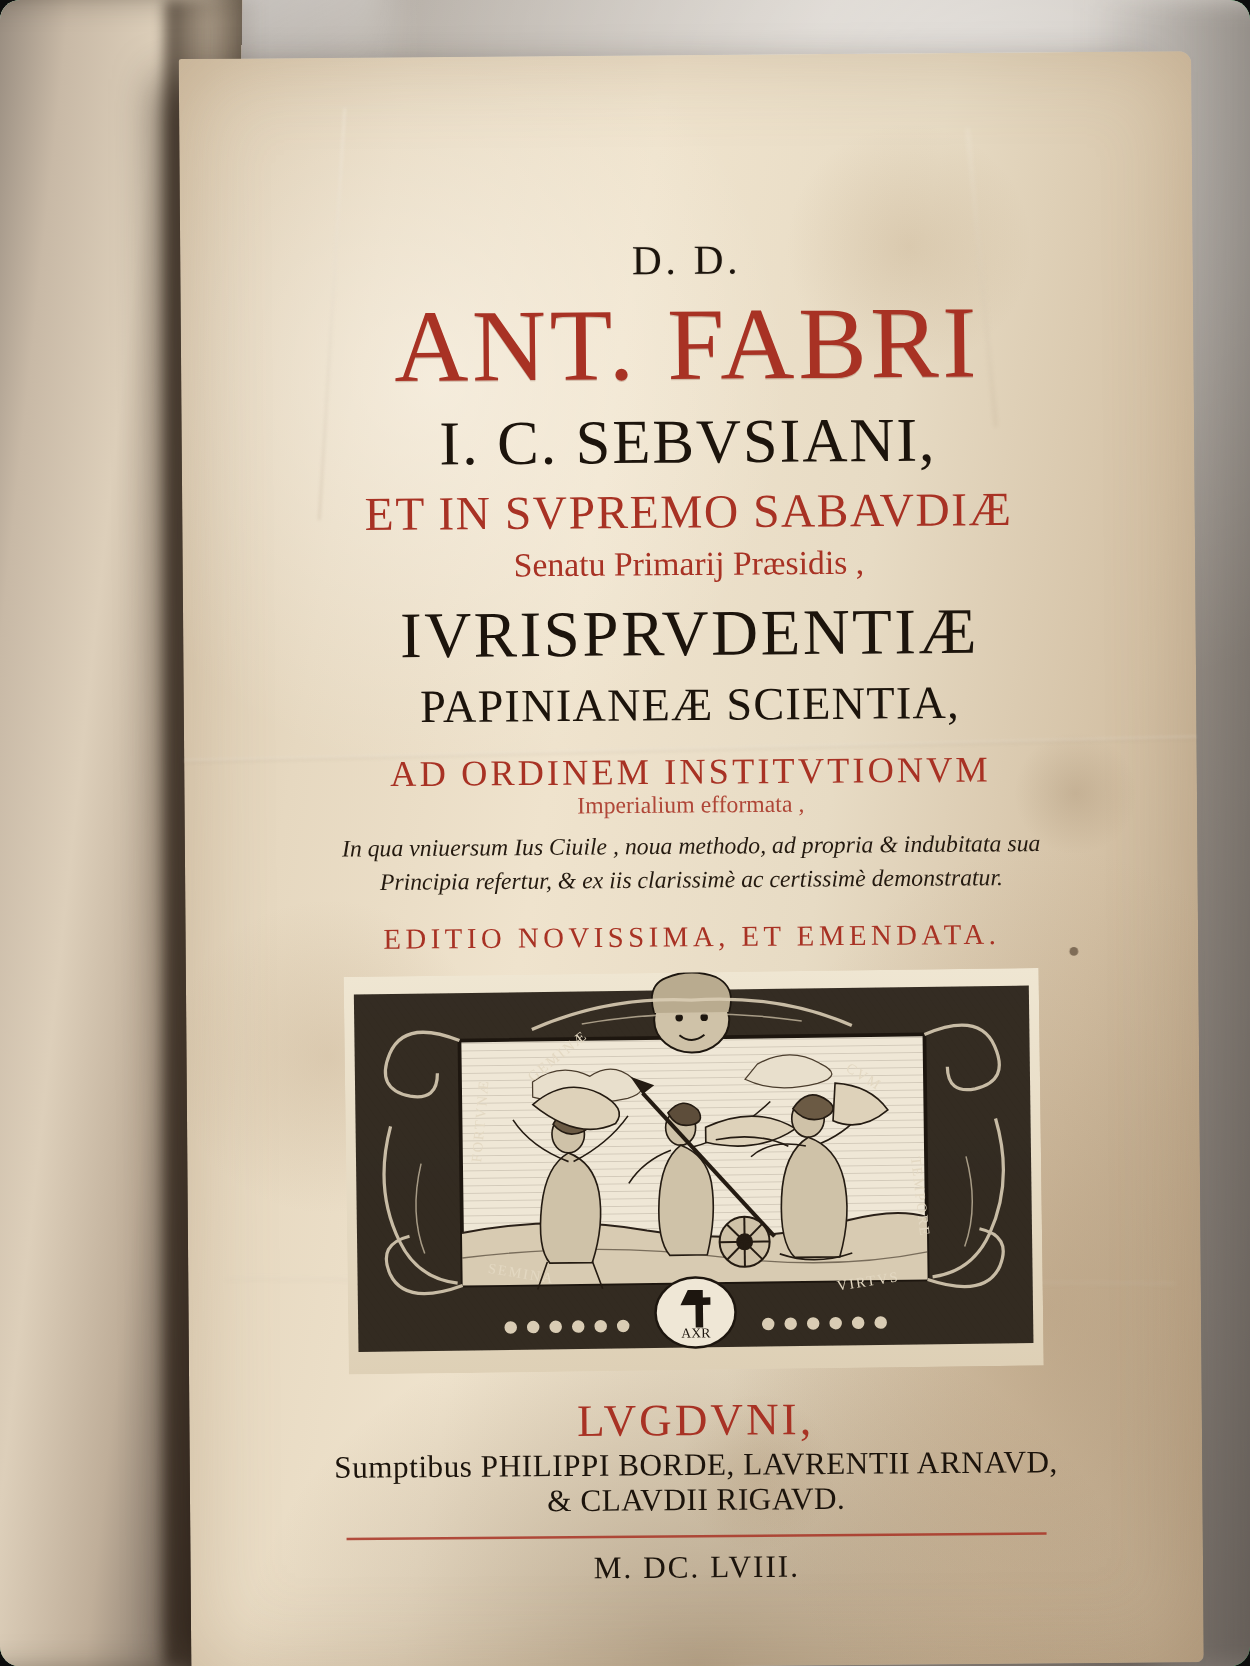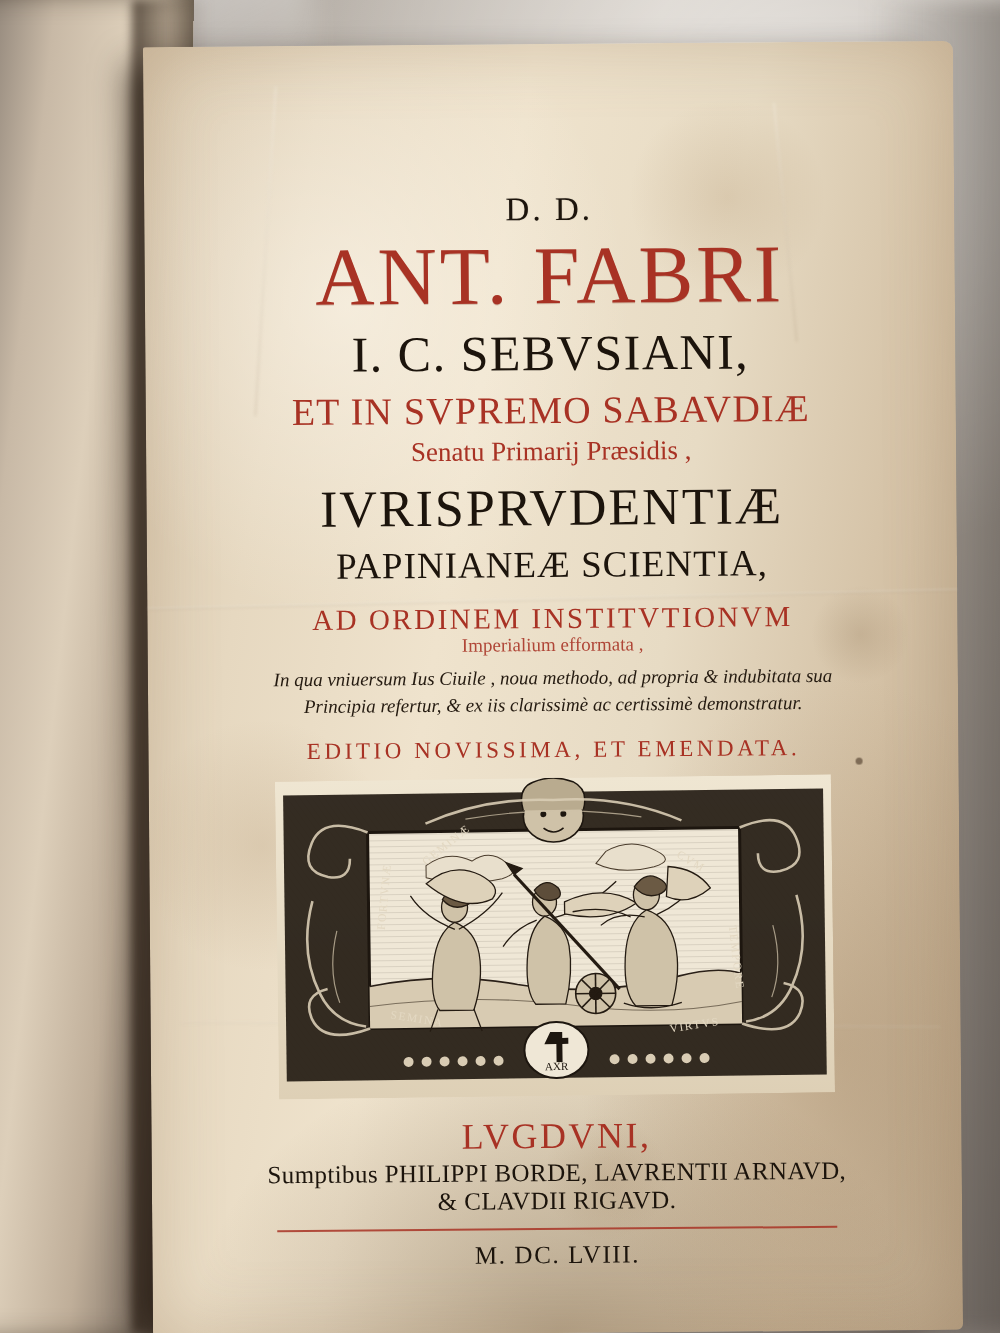--- a/index.html
+++ b/index.html
@@ -7,20 +7,21 @@
     padding: 0;
     background: #0d0d0d;
   }
   #page {
     position: relative;
     width: 1000px;
     height: 1333px;
     overflow: hidden;
     font-family: "Liberation Serif", serif;
     background: #22c55e;
+    border-radius: 16px;
   }
 
   
   .backdrop {
     position: absolute;
     inset: 0;
     background:
       radial-gradient(ellipse 70% 50% at 78% 8%, rgba(255,255,255,0.55), rgba(255,255,255,0) 70%),
       radial-gradient(ellipse 60% 45% at 10% 95%, rgba(40,36,33,0.35), rgba(0,0,0,0) 70%),
       linear-gradient(110deg, #8e867f 0%, #b5aea6 20%, #cfc8bf 45%, #b4aca3 72%, #7f7771 100%);

